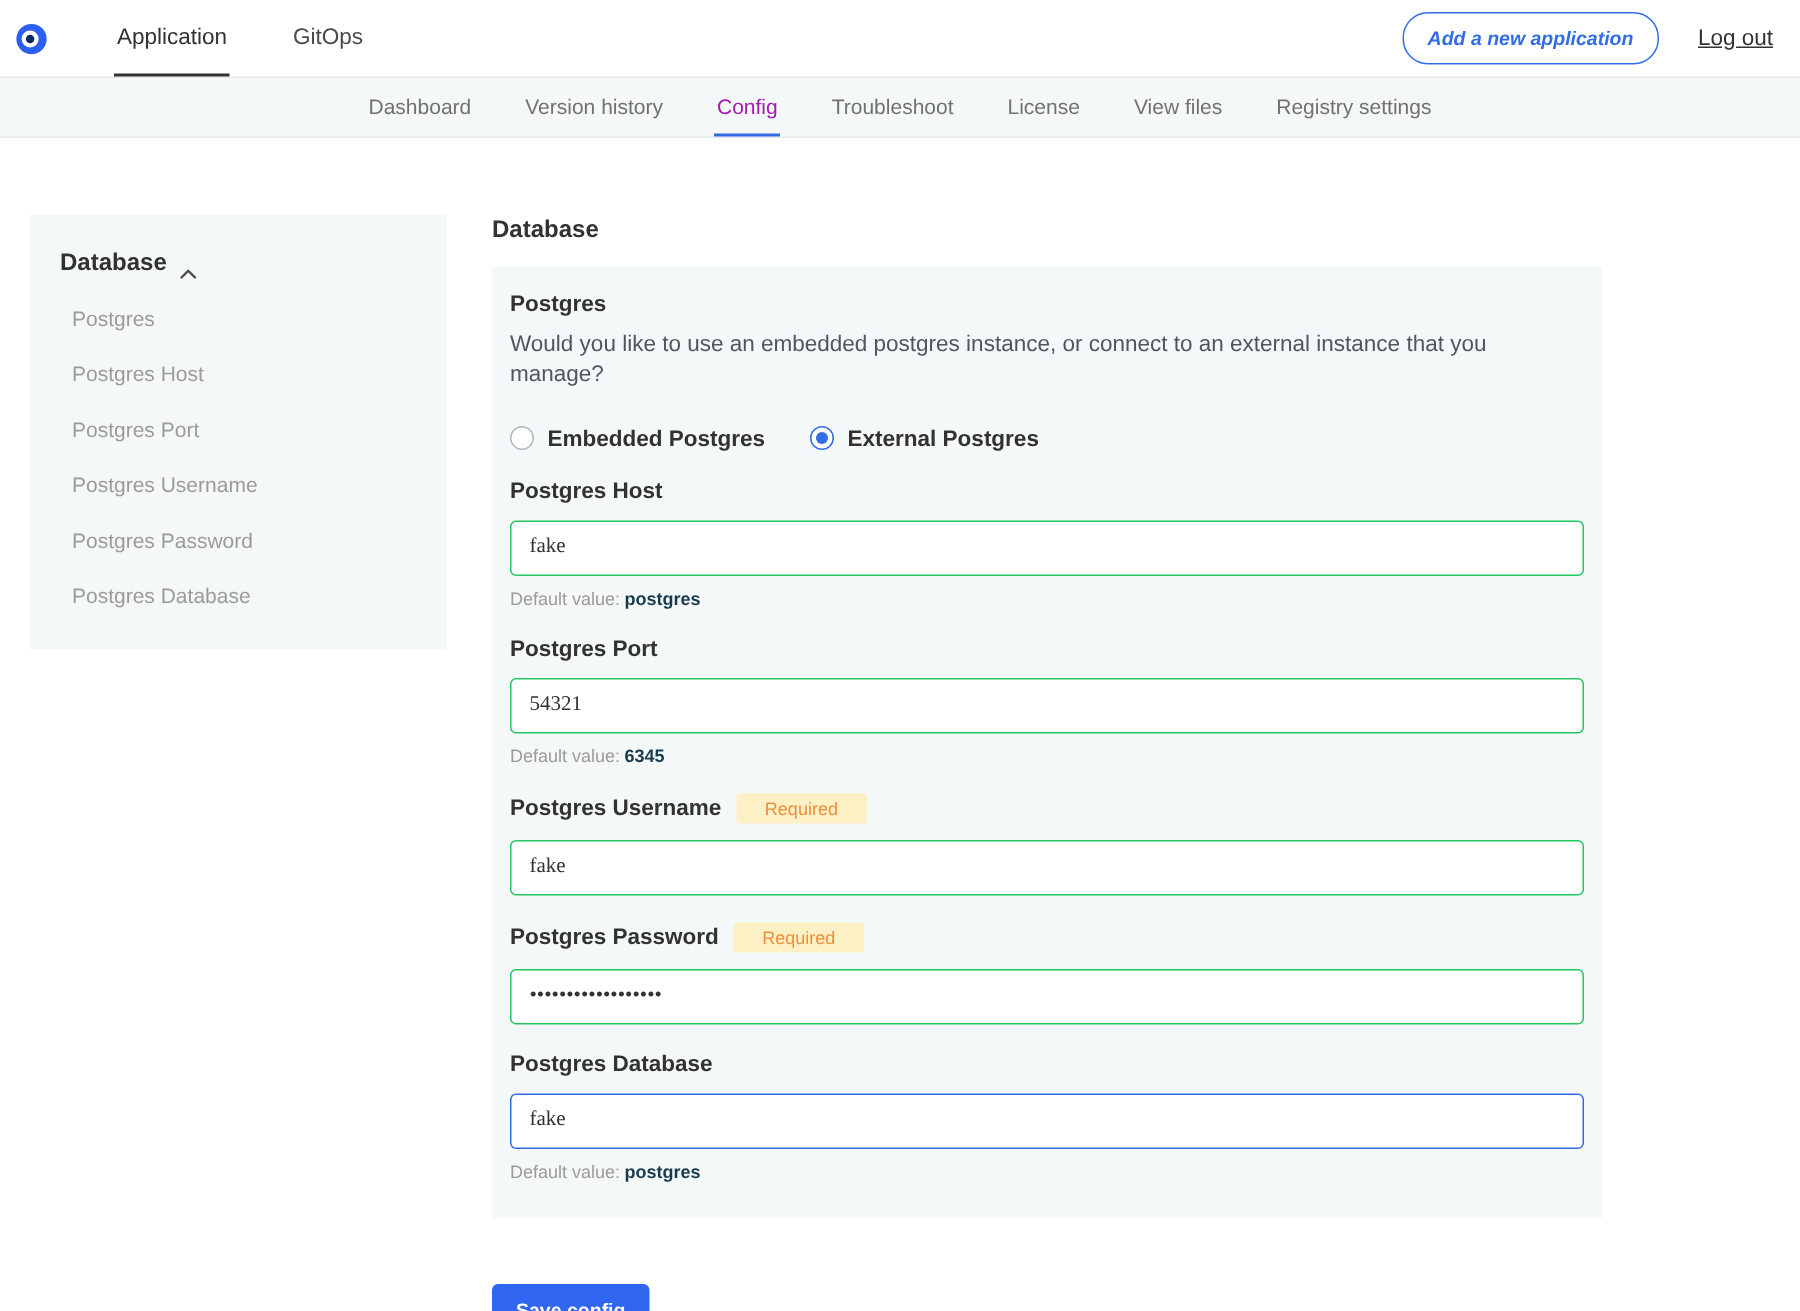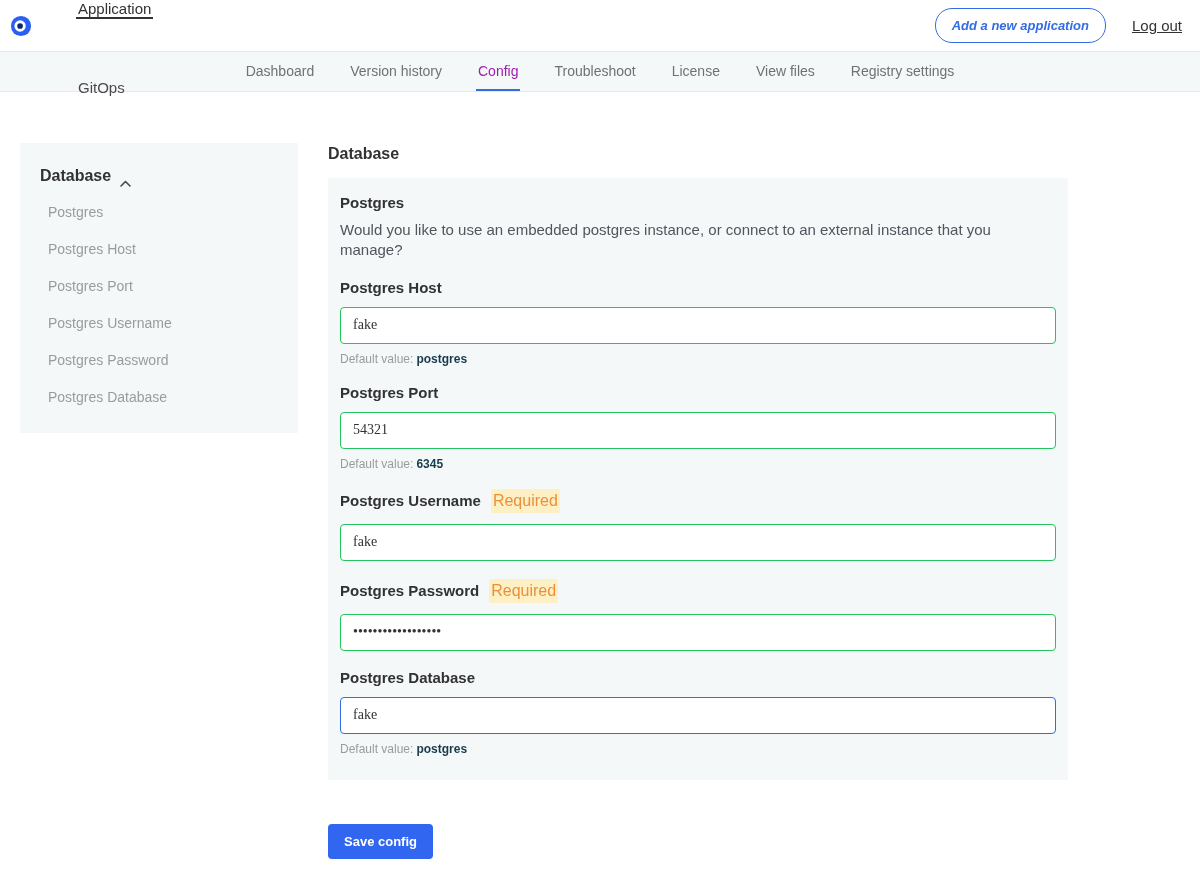--- a/index.html
+++ b/index.html
@@ -14,21 +14,21 @@
   
   .topbar {
     height: 52px;
     display: flex;
     align-items: stretch;
     border-bottom: 1px solid #e8e8e8;
     padding: 0 18px 0 10px;
     background: #fff;
   }
   .logo { align-self: center; width: 22px; height: 22px; margin-right: 44px; flex: 0 0 auto; }
-  .top-tabs { display: flex; gap: 60px; flex-direction: column; }
+  .top-tabs { display: flex; gap: 40px; }
   .top-tab {
     display: flex; align-items: center;
     font-size: 15px; color: #4a4a4a;
     border-bottom: 2px solid transparent;
     cursor: pointer; padding: 0 2px;
   }
   .top-tab.active { color: #323232; border-bottom-color: #323232; }
   .topbar-right { margin-left: auto; display: flex; align-items: center; gap: 26px; }
   .add-app-btn {
     border: 1px solid #326de6; color: #326de6; background: #fff;
@@ -82,22 +82,22 @@
   .radio-circle.checked { border-color: #326de6; }
   .radio-circle.checked::after {
     content: ""; position: absolute; left: 3px; top: 3px; right: 3px; bottom: 3px;
     background: #326de6; border-radius: 50%;
   }
 
   .field { margin-top: 18px; }
   .field-label-row { display: flex; align-items: center; gap: 10px; margin-bottom: 11px; }
   .field-label { font-size: 15px; font-weight: bold; color: #323232; }
   .required-badge {
-    font-size: 16px; color: #ec8f39; background: #fdf0c4;
-    padding: 3px 2px; border-radius: 2px;
+    font-size: 12px; color: #ec8f39; background: #fdf0c4;
+    padding: 3px 19px; border-radius: 2px;
   }
   .text-input {
     width: 100%; height: 37px;
     border: 1px solid #22c55e; border-radius: 4px;
     padding: 0 12px; font-size: 14px; font-family: Liberation Serif, serif;
     color: #323232; background: #fff; outline: none;
   }
   .text-input.focused { border-color: #326de6; }
   .helper { margin-top: 8px; font-size: 12px; color: #9b9b9b; }
   .helper strong { color: #173b4d; margin-left: 3px; }
@@ -178,20 +178,30 @@
     </div>
   </aside>
 
   <main class="main">
     <h2 class="section-title">Database</h2>
 
     <section class="card">
       <div class="group-label">Postgres</div>
       <div class="help-text">Would you like to use an embedded postgres instance, or connect to an external instance that you manage?</div>
 
+      <div class="radio-row">
+        <label class="radio-option">
+          <span class="radio-circle"></span>
+          <span>Embedded Postgres</span>
+        </label>
+        <label class="radio-option">
+          <span class="radio-circle checked"></span>
+          <span>External Postgres</span>
+        </label>
+      </div>
 
       <div class="field">
         <div class="field-label-row">
           <span class="field-label">Postgres Host</span>
         </div>
         <input type="text" class="text-input" value="fake" style="">
         <div class="helper">
           <span>Default value:</span><strong>postgres</strong>
         </div>
       </div>

